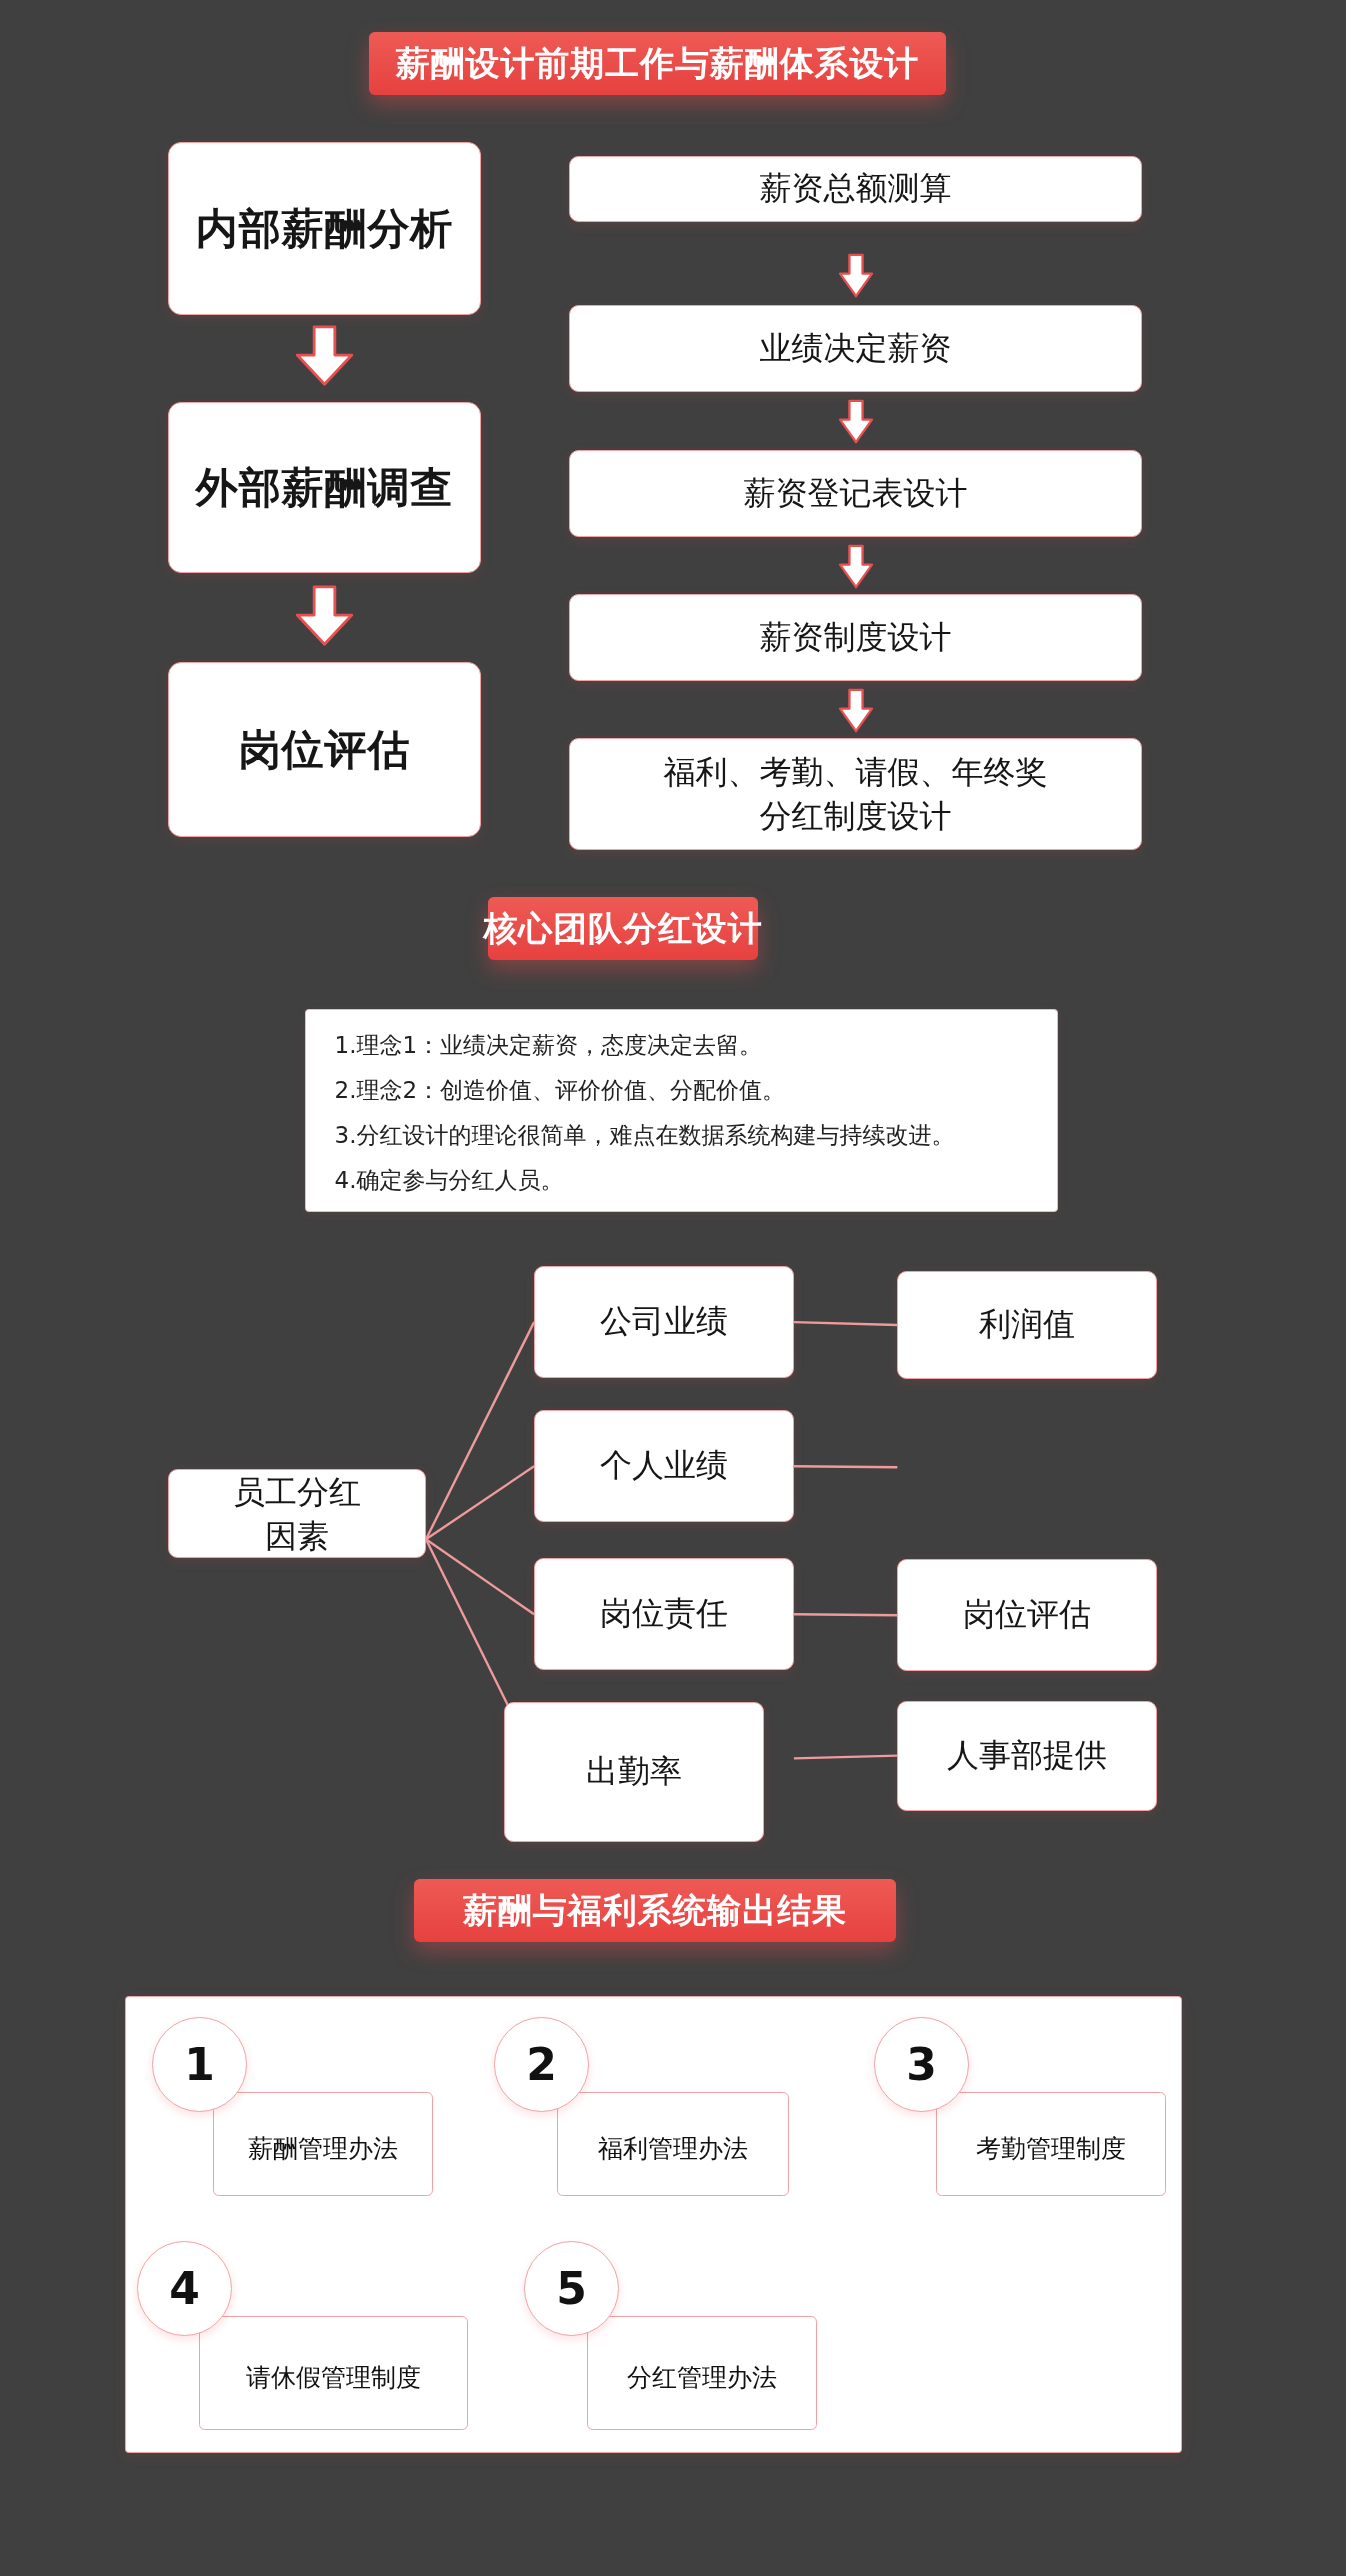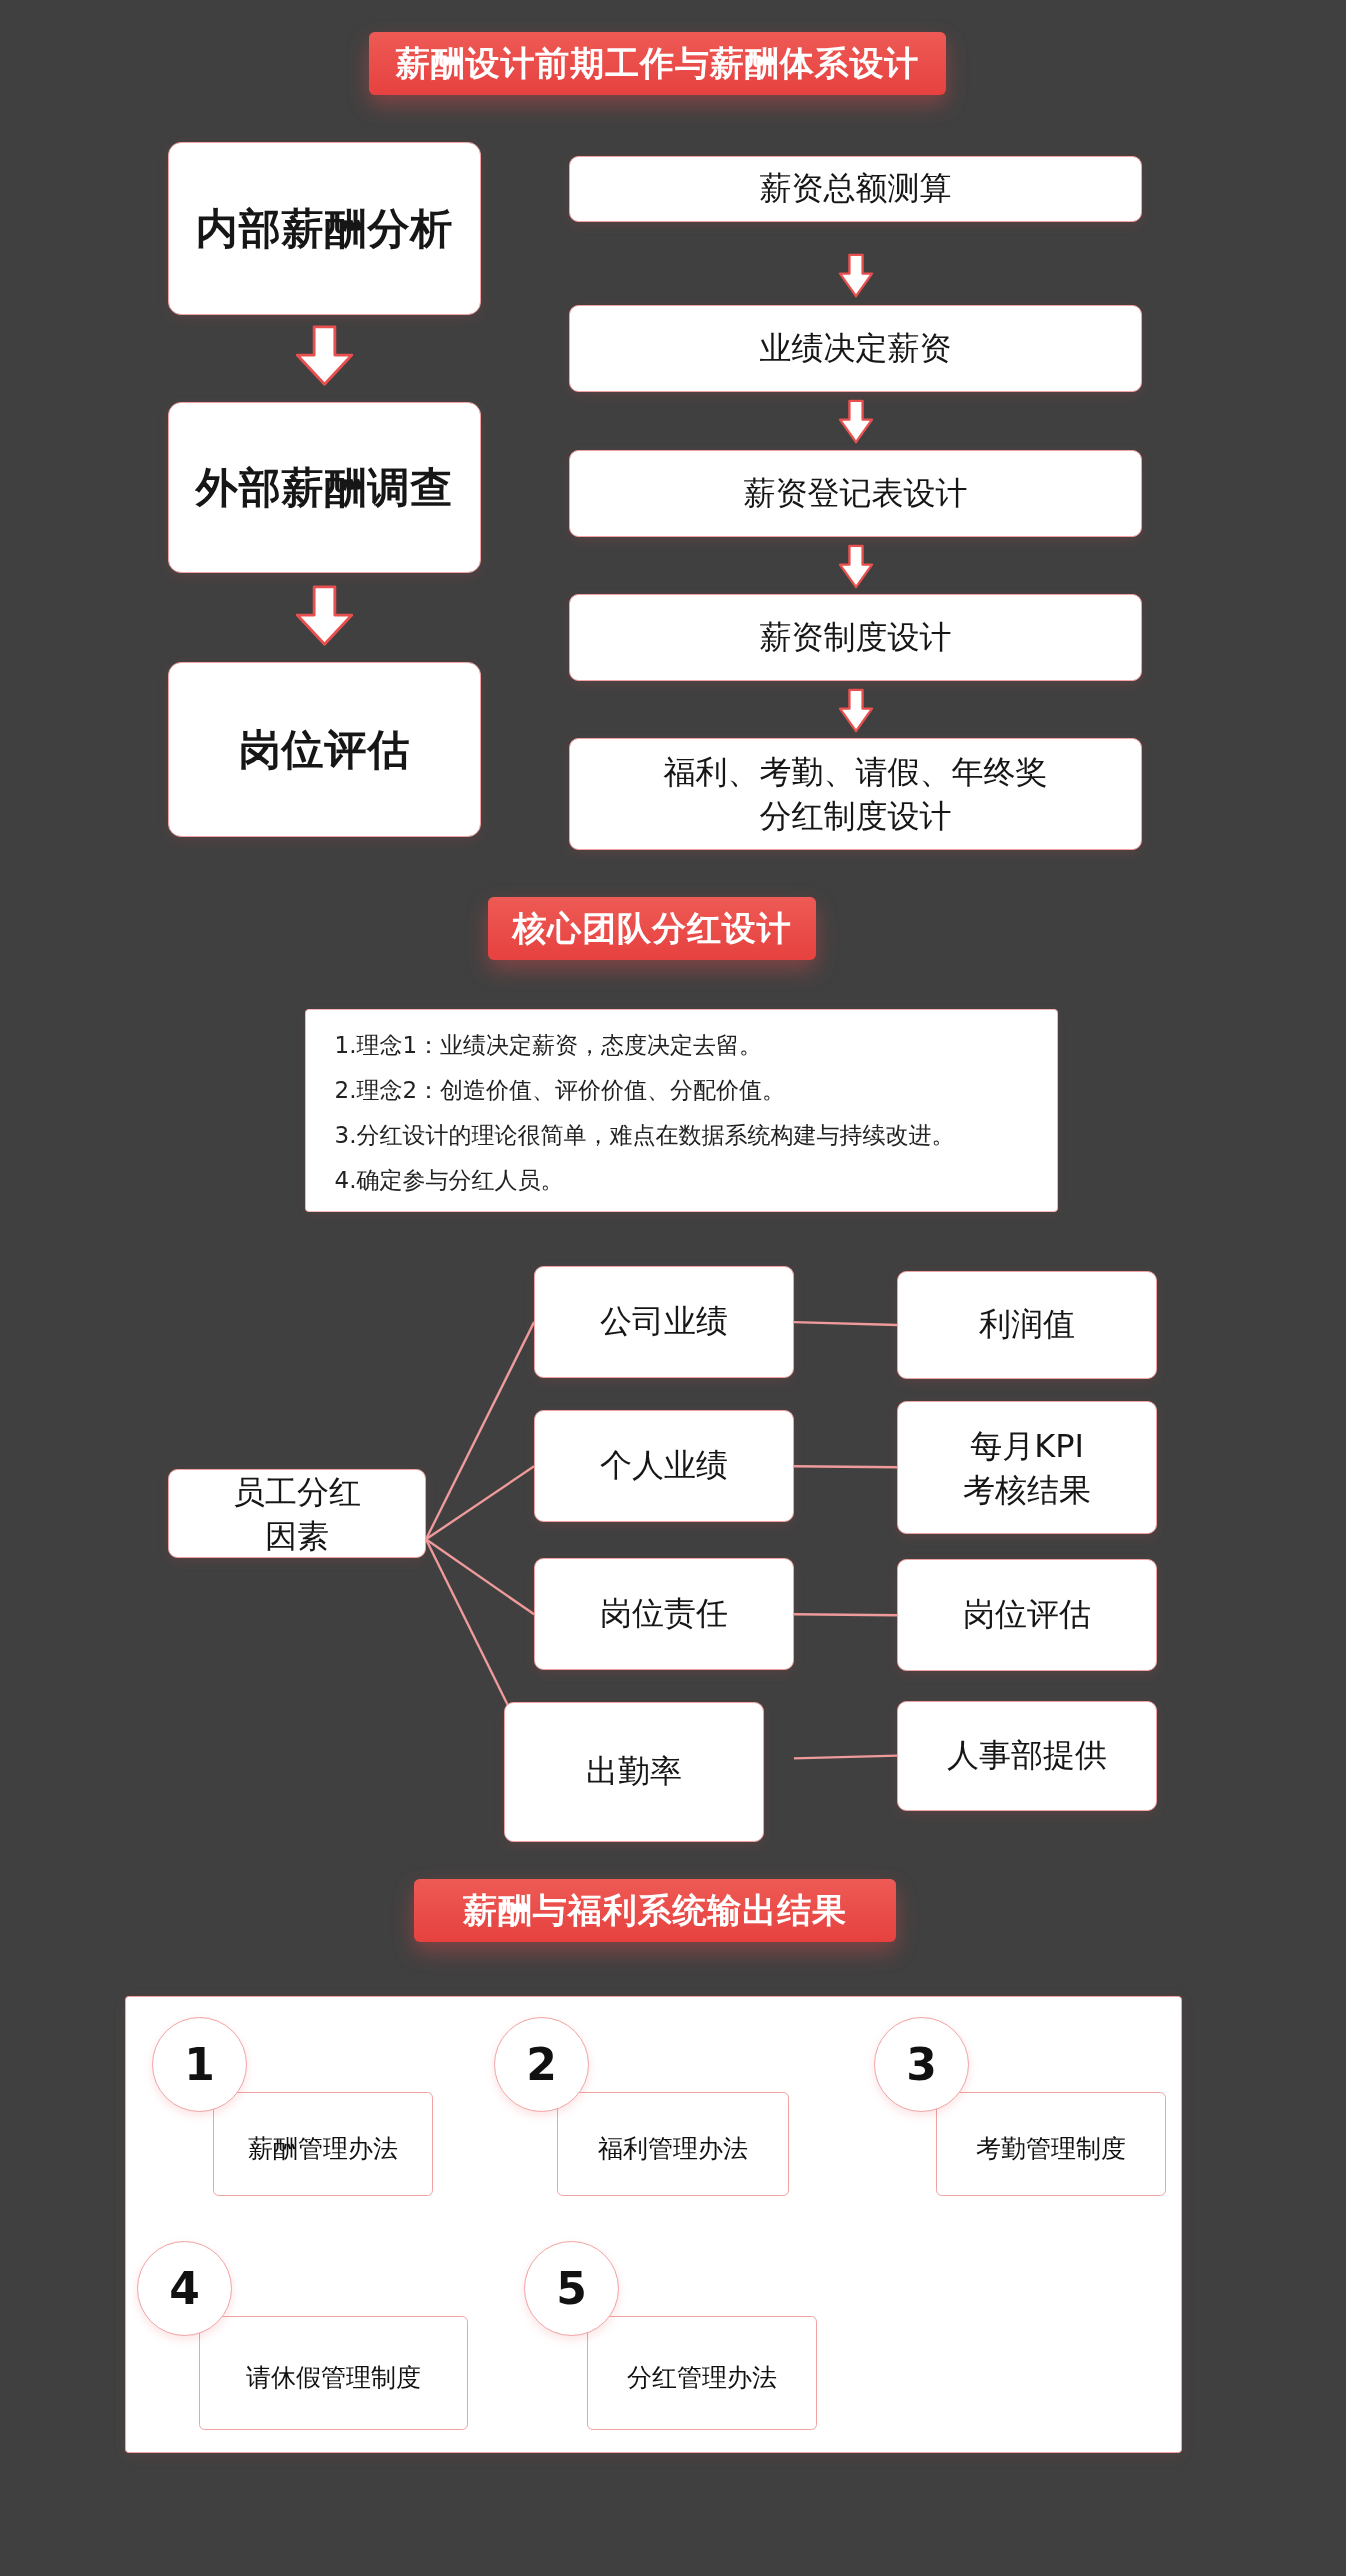--- a/index.html
+++ b/index.html
@@ -97,40 +97,38 @@
 
   <div class="box med" style="left:569px;top:594px;width:573px;height:87px">薪资制度设计</div>
 
   <svg class="arrow" style="left:837px;top:687px" width="38" height="47" viewBox="0 0 40 50">
     <path d="M13 3 H27 V23 H37 L20 47 L3 23 H13 Z" fill="#ffffff" stroke="#e8504f" stroke-width="2.5" stroke-linejoin="round"></path>
   </svg>
 
   <div class="box med pre" style="left:569px;top:738px;width:573px;height:112px">福利、考勤、请假、年终奖
 分红制度设计</div>
 
-  <div class="banner" style="left:488px;top:897px;width:328px;height:63px">核心团队分红设计</div>
+  <div class="banner" style="left:488px;top:897px;width:270px;height:63px">核心团队分红设计</div>
 
   <div class="notes" style="left:281px;top:1009px;width:753px;height:203px">
     <div>1.理念1：业绩决定薪资，态度决定去留。</div>
     <div>2.理念2：创造价值、评价价值、分配价值。</div>
     <div>3.分红设计的理论很简单，难点在数据系统构建与持续改进。</div>
     <div>4.确定参与分红人员。</div>
   </div>
 
   <div class="box med pre" style="left:168px;top:1469px;width:258px;height:89px">员工分红
 因素</div>
 
   <div class="box med" style="left:534px;top:1266px;width:260px;height:112px">公司业绩</div>
   <div class="box med" style="left:534px;top:1410px;width:260px;height:112px">个人业绩</div>
   <div class="box med" style="left:534px;top:1558px;width:260px;height:112px">岗位责任</div>
   <div class="box med" style="left:504px;top:1702px;width:260px;height:140px">出勤率</div>
 
   <div class="box med" style="left:897px;top:1271px;width:260px;height:108px">利润值</div>
-  <div class="box med pre" style="left:897px;top:1401px;width:260px;height:133px">每月KPI
-考核结果</div>
   <div class="box med" style="left:897px;top:1559px;width:260px;height:112px">岗位评估</div>
   <div class="box med" style="left:897px;top:1701px;width:260px;height:110px">人事部提供</div>
 
   <div class="banner" style="left:414px;top:1879px;width:482px;height:63px">薪酬与福利系统输出结果</div>
 
   <div class="outer" style="left:125px;top:1996px;width:1057px;height:457px"></div>
 
   <div class="circle" style="left:152px;top:2017px">1</div>
   <div class="label-box" style="left:213px;top:2092px;width:220px;height:104px">薪酬管理办法</div>
 

